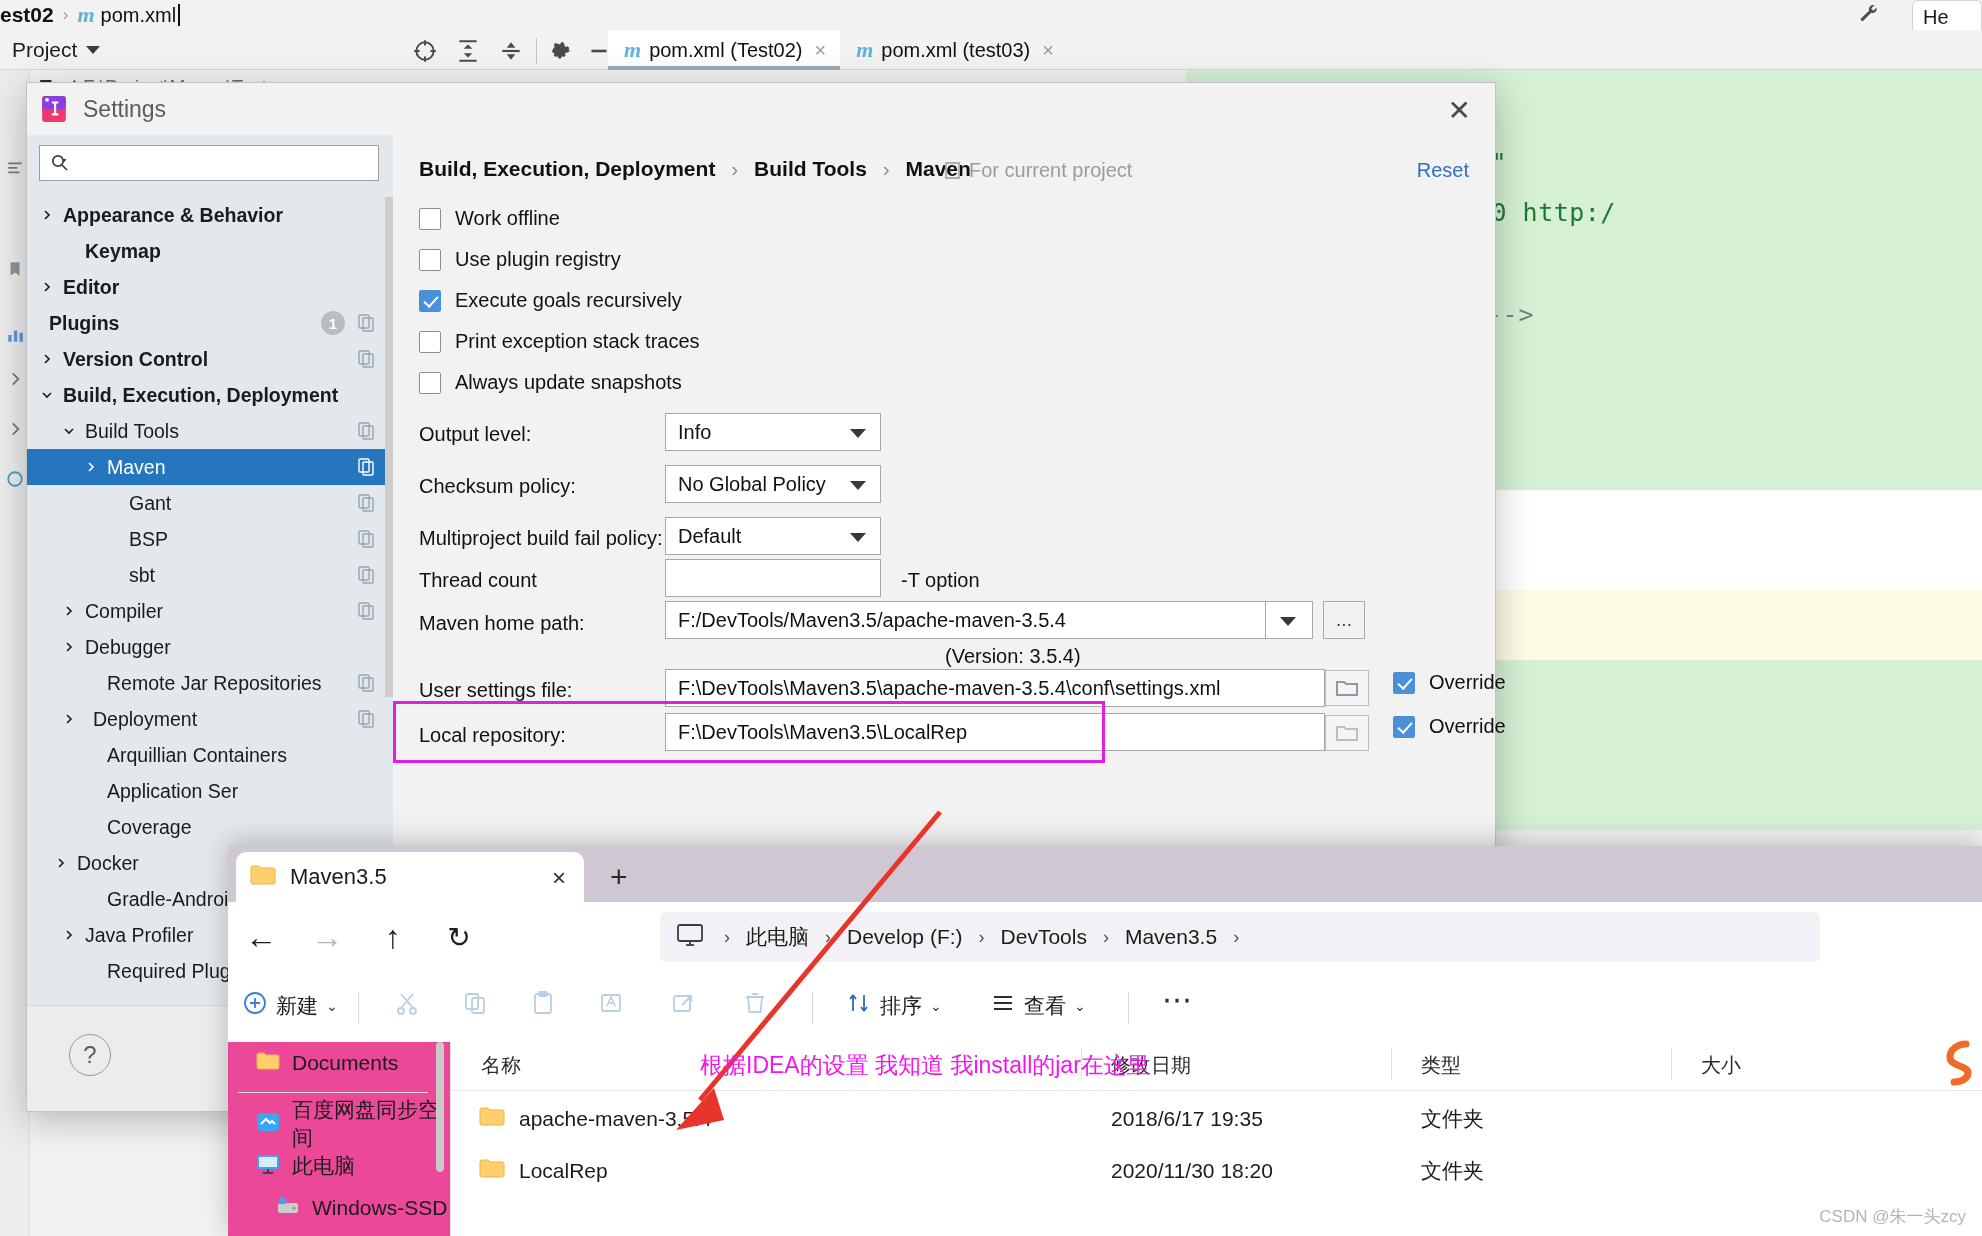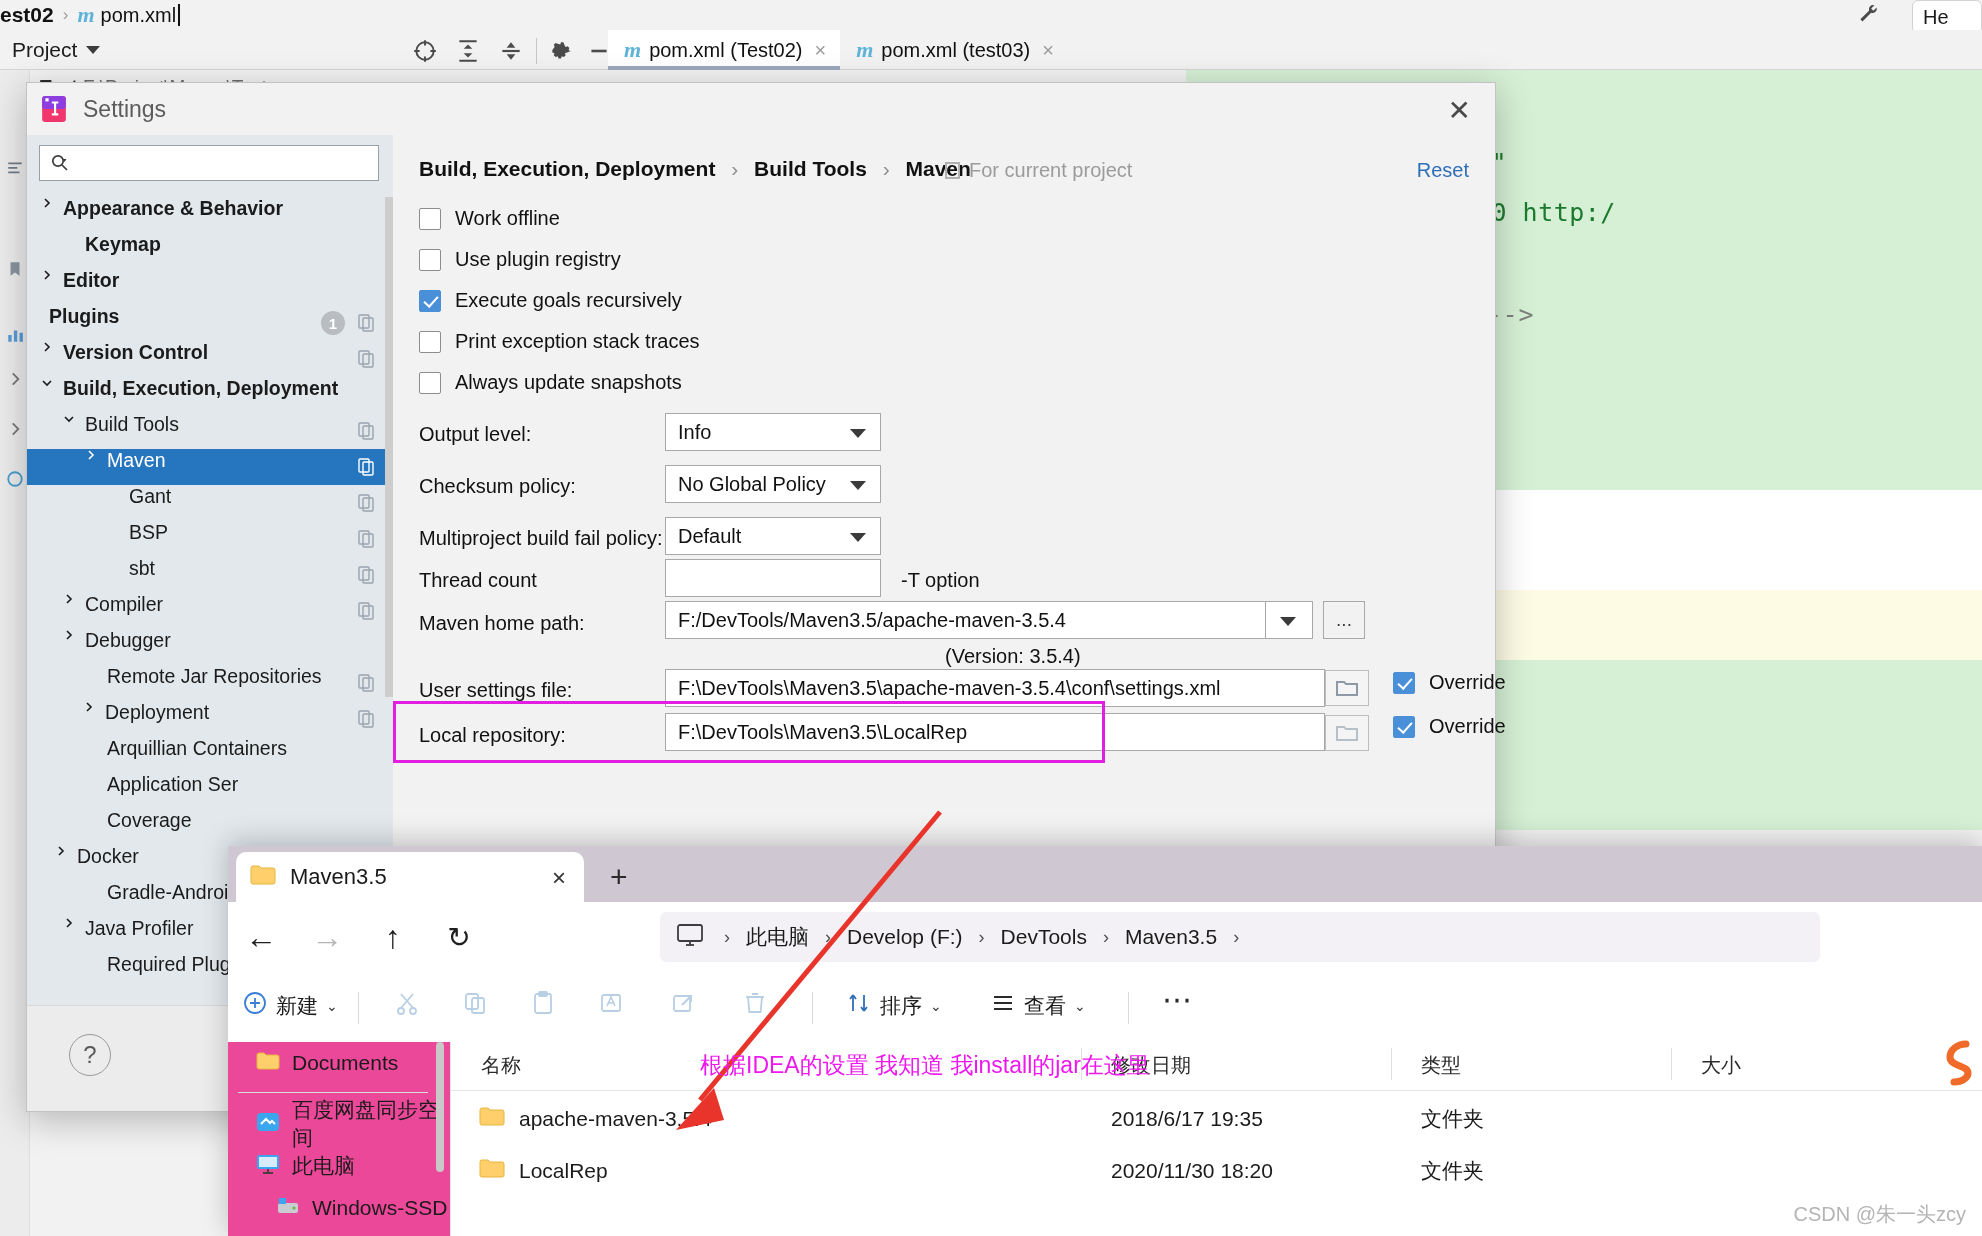--- a/index.html
+++ b/index.html
@@ -90,21 +90,21 @@
   .st-title { position:absolute; left: 56px; top: 13px; font-size: 23px; color: #5c5c5c; }
   .st-close { position:absolute; right: 24px; top: 14px; font-size: 28px; color: #4a4a4a; line-height: 1; }
 
   .st-body { position: absolute; left:0; top: 52px; width: 1468px; height: 872px; display: flex; }
   .st-left { width: 366px; background: #e2e8ec; position: relative; }
   .search-wrap { position:absolute; left: 12px; top: 10px; width: 340px; height: 36px;
      background:#fff; border: 1px solid #9aa0a6; }
   .search-ico { position:absolute; left: 10px; top: 7px; width: 20px; height: 20px; }
   .search-ico svg { display:block; }
   .tree { position:absolute; left: 0; top: 62px; width: 366px; }
-  .titem { height: 36px; display:flex; align-items:flex-start; font-size: 19.5px; color:#1b1b1b; position:relative;}
+  .titem { height: 36px; display:flex; align-items:center; font-size: 19.5px; color:#1b1b1b; position:relative;}
   .titem.bold { font-weight: bold; }
   .titem.sel { background: #2675bf; color: #ffffff; }
   .arrow { width: 12px; height: 12px; margin-right: 10px; flex: none; }
   .arrow.none { visibility: hidden; }
   .tlabel { white-space: nowrap; }
   .copy-ico { position:absolute; right: 18px; top: 9px; width: 17px; height: 18px; }
   .badge1 {
     position:absolute; right: 48px; top: 6px; width: 24px; height: 24px; border-radius: 50%;
     background: #b9bdc1; color:#fff; font-size: 15px; display:flex; align-items:center; justify-content:center;
   }
@@ -198,21 +198,21 @@
 
   
   .ann-arrow { position:absolute; left: 640px; top: 800px; }
   .ann-text { position:absolute; left: 700px; top: 1050px; font-size: 23px; color:#ee18ee; white-space:nowrap; }
 
   
   .tr-wrench { position:absolute; right: 100px; top: 2px; width: 26px; height: 26px; }
   .tr-chip { position:absolute; right: 0px; top: 0px; width: 70px; height: 34px; background:#ffffff;
              border:1px solid #d2d2d2; border-radius: 6px; display:flex; align-items:center; padding-left: 10px;
              font-size: 20px; color:#1b1b1b; }
-  .csdn { position:absolute; right: 16px; bottom: 8px; font-size: 20px; color:#b4b4b4; }
+  .csdn { position:absolute; right: 16px; bottom: 8px; font-size: 17px; color:#b4b4b4; }
   .sogou { position:absolute; right: 4px; top: 1040px; width: 46px; height: 52px; }
 </style>
 </head>
 <body>
 
 <div id="root">
 
   <div class="idea-bg"></div>
 
   <div class="breadcrumb-bar">
@@ -467,21 +467,21 @@
               <span class="tlabel">Debugger</span>
             </div>
             <div class="titem" style="padding-left: 58px;">
               <svg class="arrow none" viewBox="0 0 12 12"></svg>
               <span class="tlabel">Remote Jar Repositories</span>
               <span class="copy-ico"><svg width="17" height="18" viewBox="0 0 17 18">
                   <rect x="1" y="1" width="10" height="13" rx="1" fill="none" stroke="#9aa4ae" stroke-width="1.4"></rect>
                   <rect x="5" y="4" width="10" height="13" rx="1" fill="none" stroke="#9aa4ae" stroke-width="1.4"></rect>
                 </svg></span>
             </div>
-            <div class="titem" style="padding-left: 56px;">
+            <div class="titem" style="padding-left: 36px; gap: 8px;">
               <svg class="arrow" viewBox="0 0 12 12">
                 <path d="M4 2l4 4-4 4" fill="none" stroke="currentColor" stroke-width="1.6"></path>
               </svg>
               <span class="tlabel">Deployment</span>
               <span class="copy-ico"><svg width="17" height="18" viewBox="0 0 17 18">
                   <rect x="1" y="1" width="10" height="13" rx="1" fill="none" stroke="#9aa4ae" stroke-width="1.4"></rect>
                   <rect x="5" y="4" width="10" height="13" rx="1" fill="none" stroke="#9aa4ae" stroke-width="1.4"></rect>
                 </svg></span>
             </div>
             <div class="titem" style="padding-left: 58px;">

